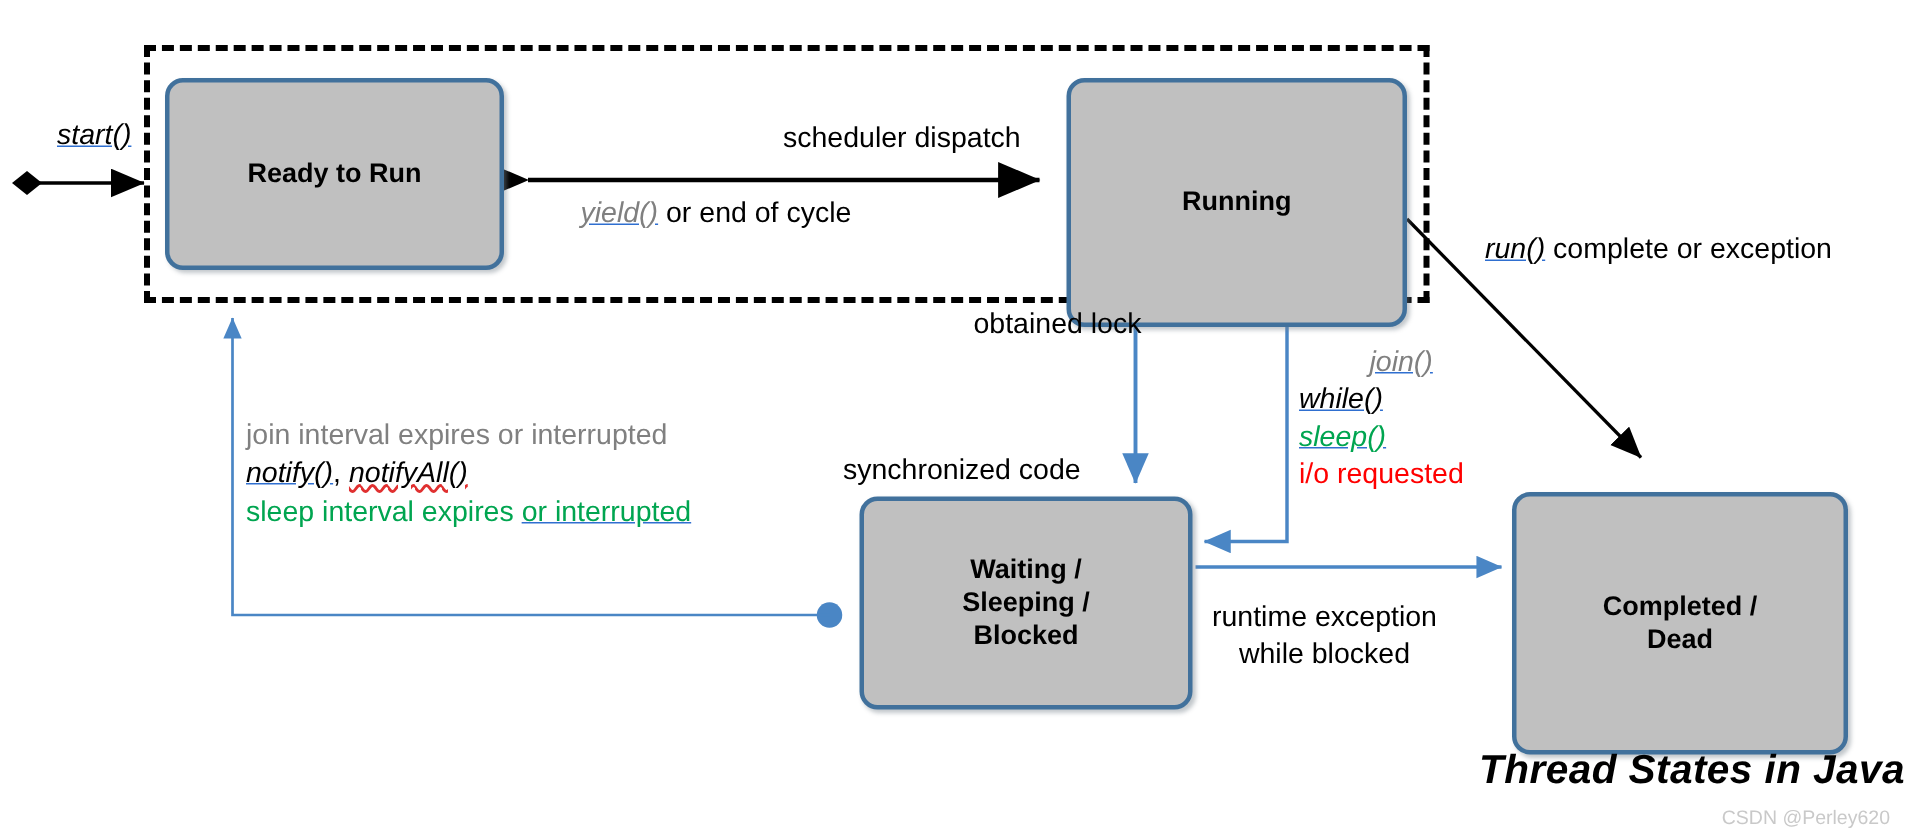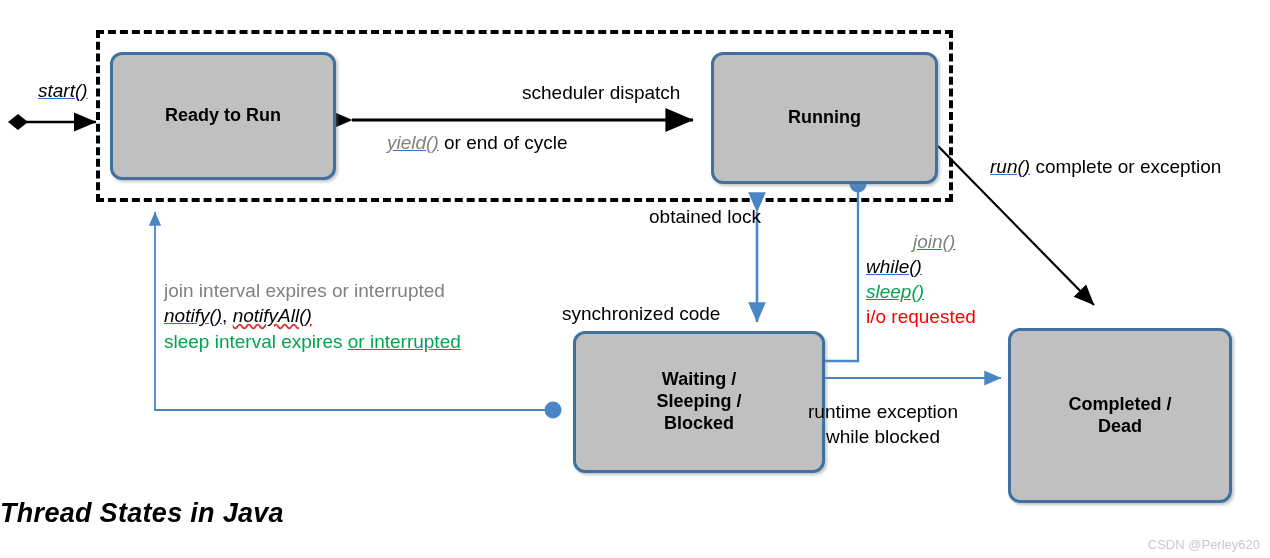--- a/index.html
+++ b/index.html
@@ -69,21 +69,21 @@
     position: absolute;
     left: 96px; top: 30px;
     width: 857px; height: 172px;
     border: 4px dashed #000000;
     box-sizing: border-box;
   }
   #diagram-title {
     position: absolute;
     left: 0; top: 498px;
     width: 1270px;
-    text-align: left;
+    text-align: right;
     font-size: 27px;
     font-weight: bold;
     font-style: italic;
     color: #000000;
     letter-spacing: 0.3px;
   }
   #watermark {
     position: absolute;
     right: 10px; bottom: 6px;
     font-size: 13px;
@@ -139,25 +139,25 @@
 
     <g>
       <line x1="797" y1="378" x2="1001" y2="378" stroke="#4a86c5" stroke-width="2.2" marker-end="url(#bl-arrow)"></line>
     </g>
   </svg>
 
   <div class="state-box" style="left:110px; top:52px; width:226px; height:128px;">
     <span>Ready to Run</span>
   </div>
 
-  <div class="state-box" style="left:711px; top:52px; width:227px; height:132px;">
+  <div class="state-box" style="left:711px; top:52px; width:227px; height:166px;">
     <span>Running</span>
   </div>
 
-  <div class="state-box" style="left:573px; top:331px; width:252px; height:142px; flex-direction:column;">
+  <div class="state-box" style="left:573px; top:331px; width:222px; height:142px; flex-direction:column;">
     <span>Waiting /</span>
     <span>Sleeping /</span>
     <span>Blocked</span>
   </div>
 
   <div class="state-box" style="left:1008px; top:328px; width:224px; height:175px; flex-direction:column;">
     <span>Completed /</span>
     <span>Dead</span>
   </div>
 

